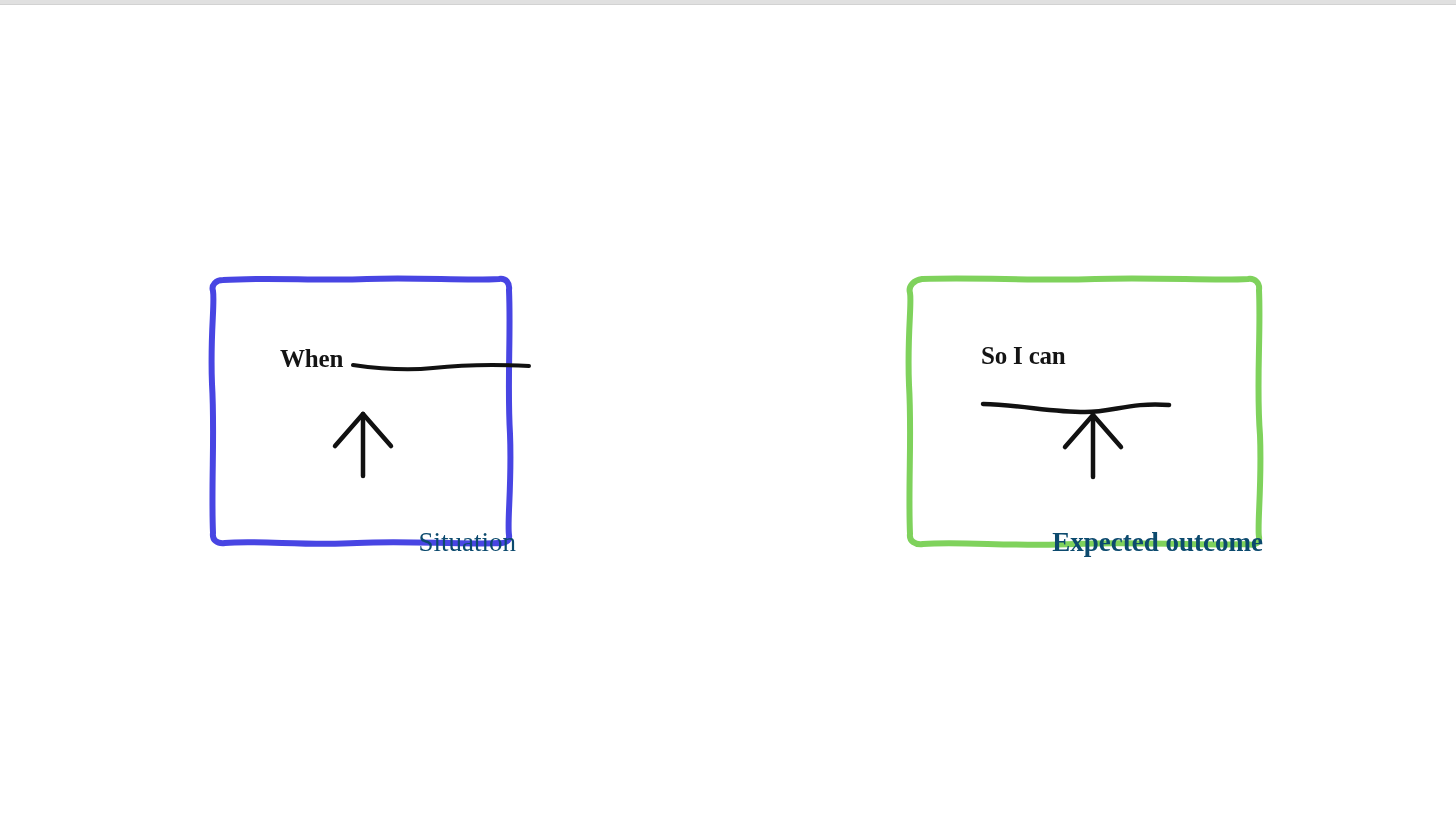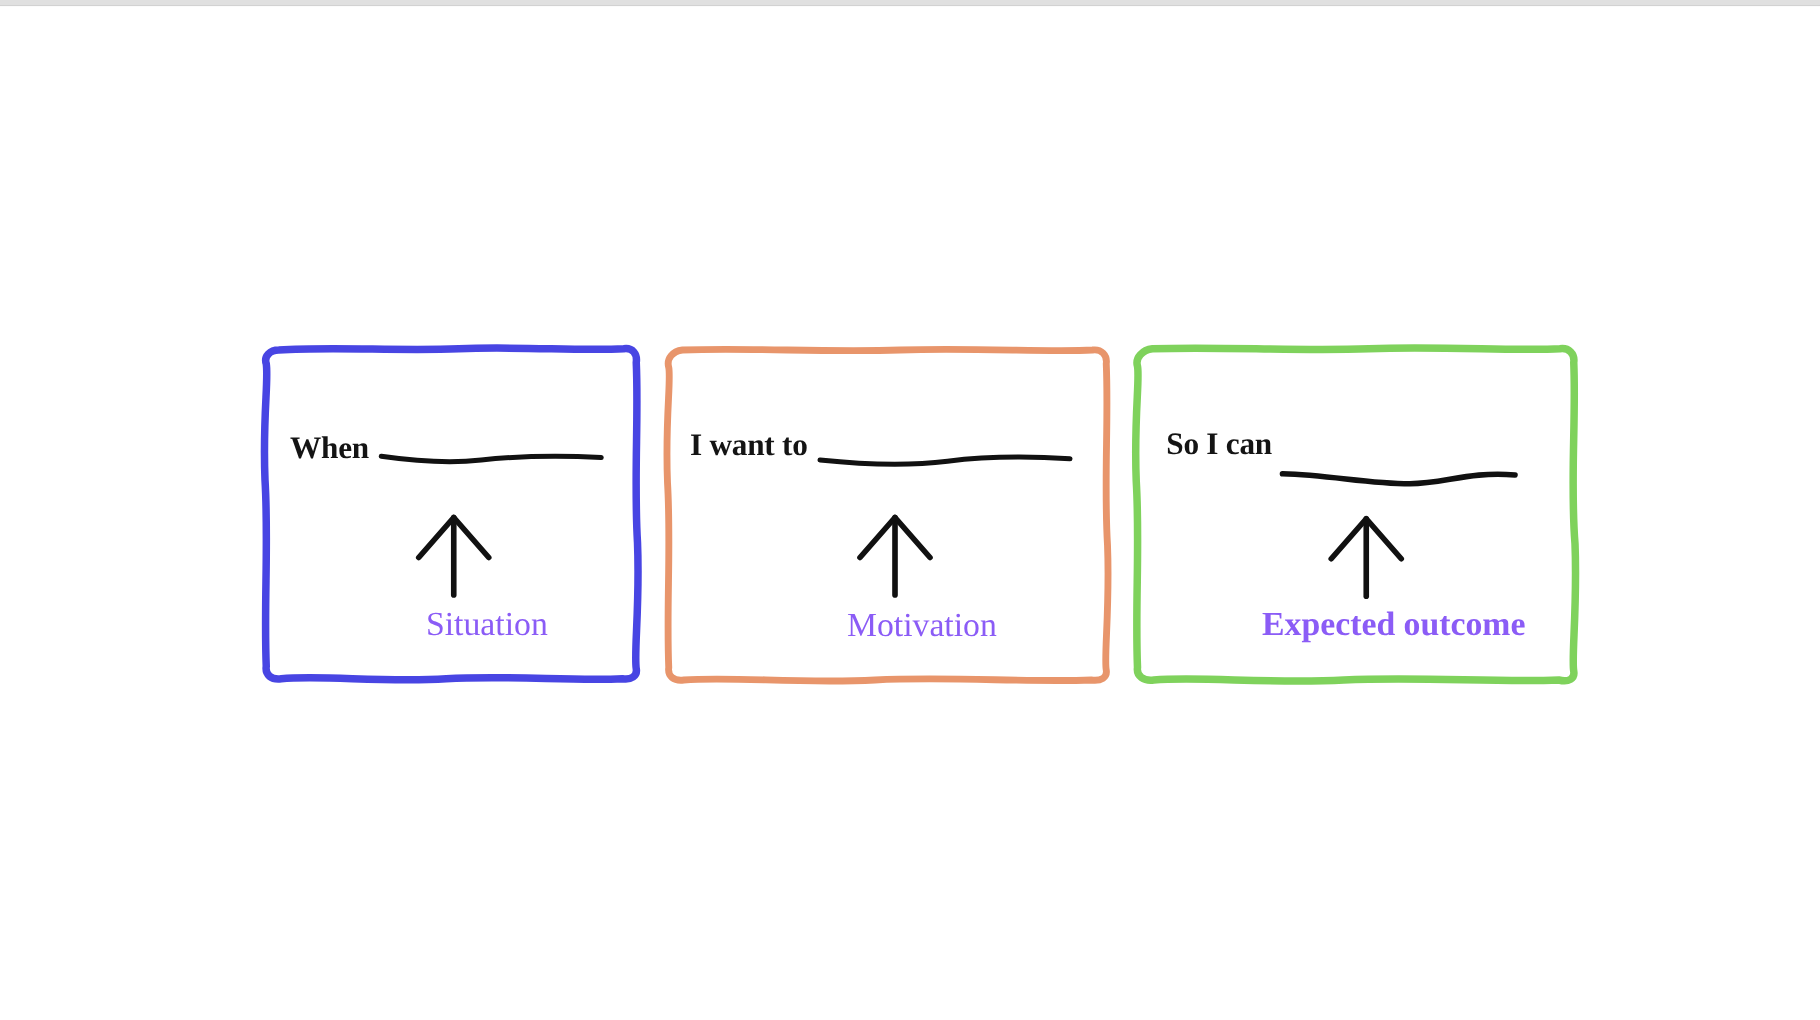--- a/index.html
+++ b/index.html
@@ -52,20 +52,21 @@
     left: 0; top: 0;
     width: 100%;
     height: 100%;
   }
 
   
   .prompt-row {
     position: absolute;
     display: flex;
     align-items: flex-start;
+    margin-left: 48px;
   }
   .prompt-label {
     font-weight: bold;
     font-size: 25px;
     line-height: 1;
     color: #141414;
     white-space: nowrap;
     letter-spacing: -0.2px;
   }
   .blank {
@@ -75,42 +76,43 @@
 
   .arrow {
     position: absolute;
     overflow: visible;
   }
 
   .caption {
     position: absolute;
     font-size: 27px;
     line-height: 1;
-    color: #8b5cf6;
+    color: #0c4a6e;
     white-space: nowrap;
-    text-align: center;
+    text-align: right;
+    margin-top: 43px;
   }
 
   
   #card-when       { left: 207px; top: 269px;  width: 309px; height: 273px; }
   #card-when .prompt-row { left: 25px; top: 72px; }
   #card-when .prompt-label { margin-right: 8px; }
   #card-when .arrow    { left: 118px; top: 134px; }
   #card-when .caption  { left: 0; top: 212px; width: 309px; padding-left: 56px; box-sizing: border-box; }
 
   
   #card-iwantto    { left: 530px; top: 271px;  width: 359px; height: 271px; }
   #card-iwantto .prompt-row { left: 22px; top: 68px; }
   #card-iwantto .prompt-label { margin-right: 8px; }
   #card-iwantto .arrow   { left: 148px; top: 132px; }
   #card-iwantto .caption { left: 0; top: 211px; width: 359px; padding-left: 56px; box-sizing: border-box; }
 
   
   #card-soican     { left: 905px; top: 270px;  width: 358px; height: 272px; }
-  #card-soican .prompt-row { left: 28px; top: 68px; }
+  #card-soican .prompt-row { left: 28px; top: 68px; flex-direction: column; }
   #card-soican .prompt-label { margin-right: 6px; }
   #card-soican .blank-wrap { padding-top: 22px; }
   #card-soican .arrow   { left: 150px; top: 134px; }
   #card-soican .caption { left: 0; top: 211px; width: 358px; padding-left: 62px; box-sizing: border-box; font-weight: bold; }
 </style>
 </head>
 <body>
 
 <div class="top-chrome"></div>
 
@@ -137,47 +139,20 @@
 
       <svg class="arrow" width="76" height="72" viewBox="0 0 76 72">
         <path d="M38,68 L38,6" fill="none" stroke="#111111" stroke-width="4.5" stroke-linecap="round"></path>
         <path d="M10,38 L38,6 L66,38" fill="none" stroke="#111111" stroke-width="4.5" stroke-linecap="round" stroke-linejoin="round"></path>
       </svg>
 
       <div class="caption">Situation</div>
     </div>
   </div>
 
-  <div class="card" id="card-iwantto">
-    <svg class="card-border" viewBox="0 0 359 271">
-      <path d="M5,18 C3,11 8,5 16,4 C70,2 130,6 190,4 C250,2 310,6 344,4
-               C351,3 356,8 355,15 C357,60 353,110 356,160
-               C358,210 353,250 355,260 C356,266 351,269 343,268
-               C290,270 230,265 170,268 C110,271 55,265 17,268
-               C9,269 4,265 5,258 C3,210 7,160 4,110 C2,60 7,28 5,18 Z" fill="none" stroke="#E8956B" stroke-width="5.5" stroke-linecap="round" stroke-linejoin="round"></path>
-    </svg>
-
-    <div class="card-inner">
-      <div class="prompt-row">
-        <span class="prompt-label">I want to</span>
-        <span class="blank-wrap">
-          <svg class="blank" width="204" height="32" viewBox="0 0 204 32">
-            <path d="M2,24 C40,28 72,29 104,25 C136,21 170,21 202,23" fill="none" stroke="#111111" stroke-width="4" stroke-linecap="round"></path>
-          </svg>
-        </span>
-      </div>
-
-      <svg class="arrow" width="76" height="72" viewBox="0 0 76 72">
-        <path d="M38,68 L38,6" fill="none" stroke="#111111" stroke-width="4.5" stroke-linecap="round"></path>
-        <path d="M10,38 L38,6 L66,38" fill="none" stroke="#111111" stroke-width="4.5" stroke-linecap="round" stroke-linejoin="round"></path>
-      </svg>
-
-      <div class="caption">Motivation</div>
-    </div>
-  </div>
 
   <div class="card" id="card-soican">
     <svg class="card-border" viewBox="0 0 358 272">
       <path d="M5,18 C3,11 9,5 17,4 C70,2 130,6 190,4 C250,2 310,6 343,4
                C350,3 355,8 354,15 C356,60 351,110 355,160
                C357,210 352,252 354,262 C355,268 350,271 342,269
                C290,271 230,266 170,269 C110,272 55,266 18,269
                C10,270 4,266 5,259 C3,210 7,160 4,110 C2,60 7,28 5,18 Z" fill="none" stroke="#7FD25C" stroke-width="6" stroke-linecap="round" stroke-linejoin="round"></path>
     </svg>
 

